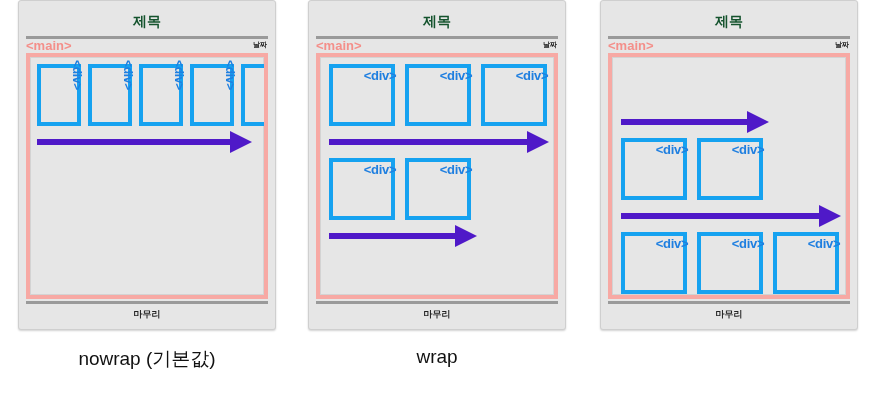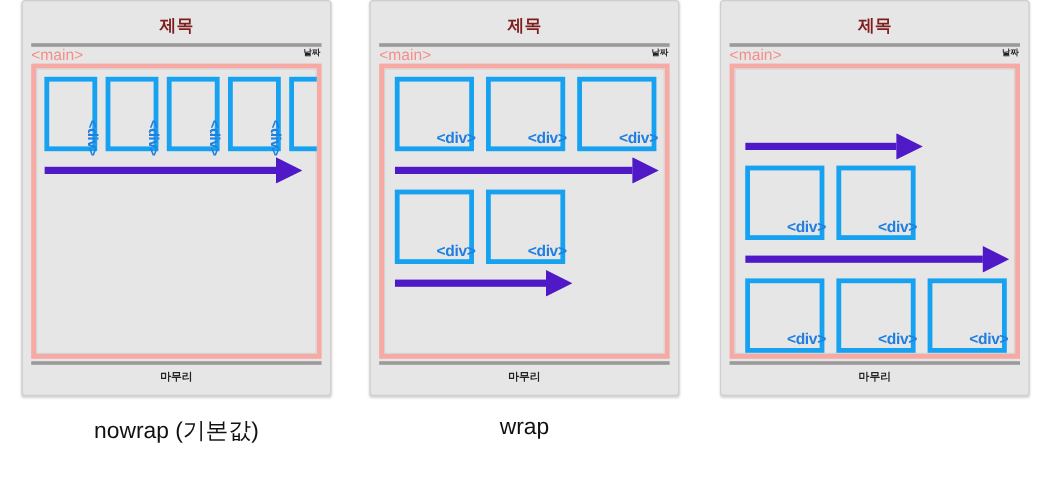--- a/index.html
+++ b/index.html
@@ -44,36 +44,36 @@
     height: 29px;
     display: flex;
     align-items: center;
     justify-content: center;
     border-bottom: 3px solid #9a9a9a;
     flex: none;
   }
   .card-header .title-text {
     font-size: 14px;
     font-weight: bold;
-    color: #7f1d1d;
+    color: #14532d;
     letter-spacing: 0px;
   }
 
   
   .main-strip {
     position: relative;
     height: 14px;
     flex: none;
     display: flex;
     align-items: flex-start;
     justify-content: space-between;
   }
   .main-label {
     font-size: 13px;
-    font-weight: normal;
+    font-weight: bold;
     color: #f48f8a;
     line-height: 13px;
     font-family: "Liberation Sans", sans-serif;
     white-space: nowrap;
   }
   .date-label {
     font-size: 7px;
     font-weight: bold;
     color: #222222;
     line-height: 12px;
@@ -106,21 +106,21 @@
     flex-direction: row;
     align-items: flex-start;
     flex: none;
   }
 
   .div-box {
     box-sizing: border-box;
     border: 4px solid #16a2f0;
     background: #e6e6e6;
     display: flex;
-    align-items: flex-end;
+    align-items: flex-start;
     justify-content: center;
     flex: none;
     padding-left: 36px;
   }
   .div-box .div-label {
     font-size: 13px;
     font-weight: bold;
     color: #1f7fe0;
     white-space: nowrap;
     letter-spacing: -0.3px;

